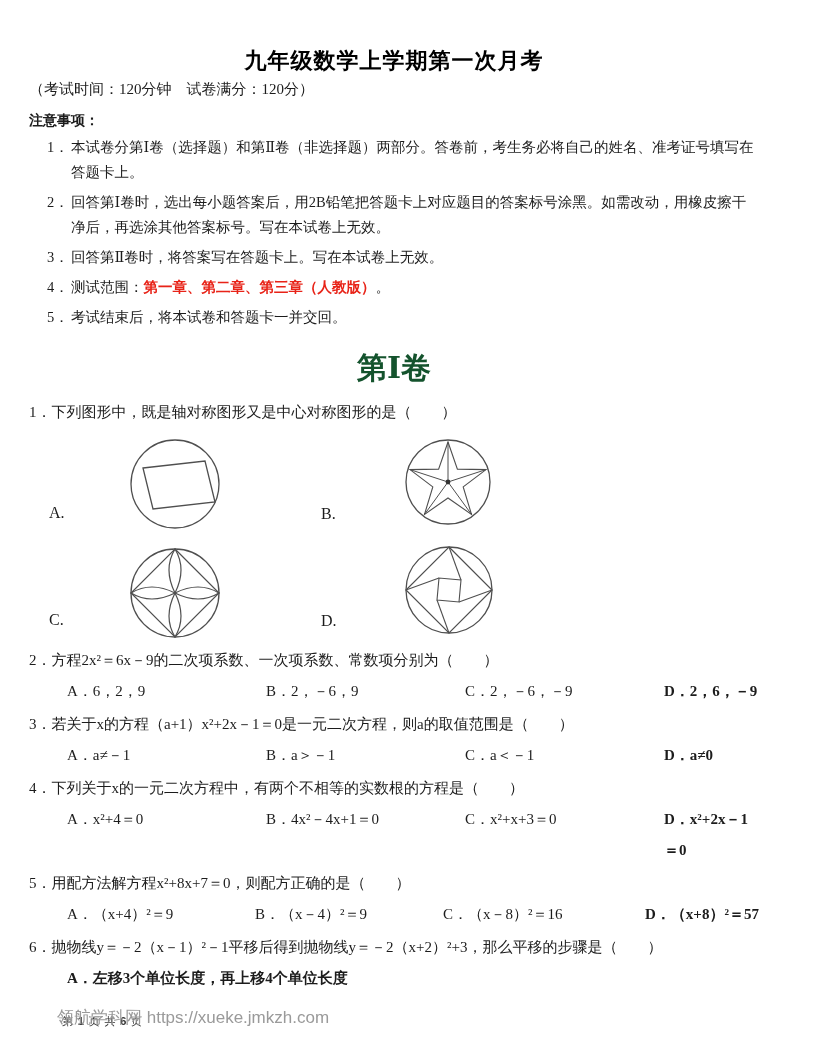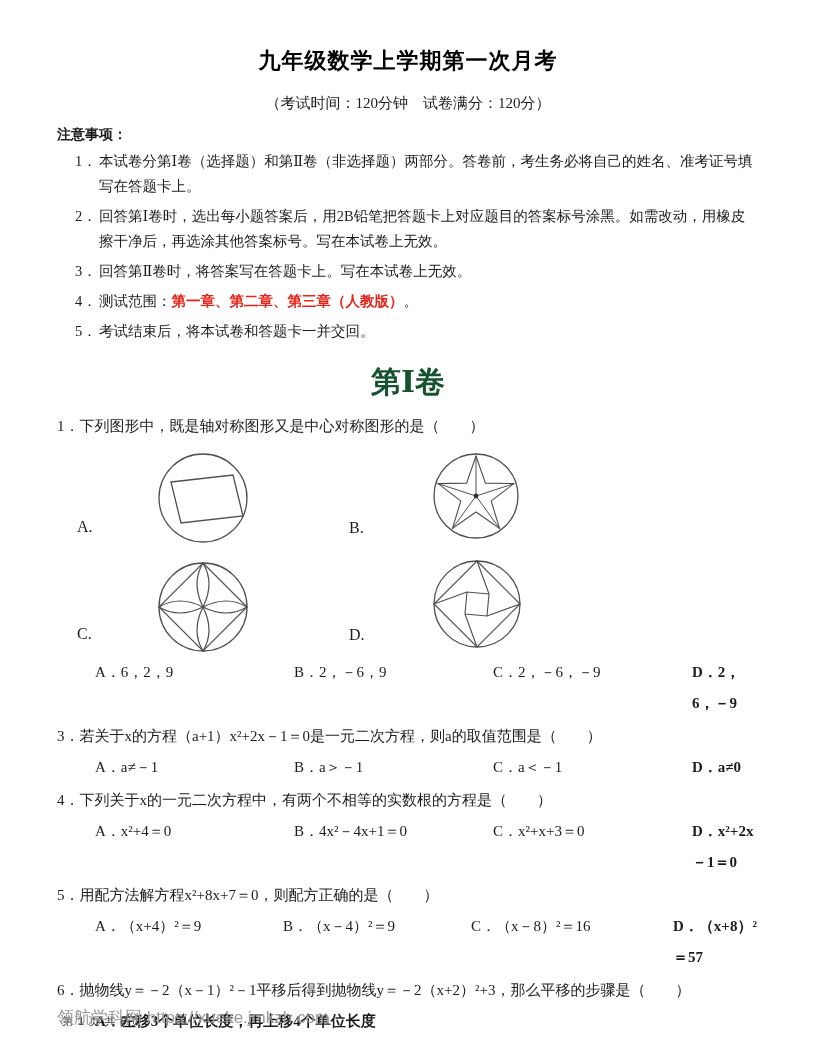--- a/index.html
+++ b/index.html
@@ -9,31 +9,31 @@
     --line:#4f4f4f;
   }
   html,body{margin:0;padding:0;background:#fff;}
   .page{
     position:relative;
     width:816px;height:1056px;
     background:#fff;
     color:var(--ink);
     font-family:"Liberation Serif","DejaVu Serif",serif;
     box-sizing:border-box;
-    padding:46px 57px 0 57px;
+    padding:46px 57px 0 29px;
     overflow:hidden;
   }
   .exam-title{
     margin:0;text-align:center;
     font-family:"Liberation Sans","DejaVu Sans",sans-serif;
     font-size:22px;font-weight:bold;color:#000;
     letter-spacing:1px;
   }
   .exam-subtitle{
-    margin-top:18px;text-align:center;
+    margin-top:4px;
     font-size:15px;
   }
   .notices-heading{
     margin-top:13px;
     font-family:"Liberation Sans","DejaVu Sans",sans-serif;
     font-weight:bold;font-size:14px;
   }
   .notice{
     display:flex;
     margin-top:5px;
@@ -172,20 +172,21 @@
         <line x1="45" y1="2" x2="57" y2="35" stroke="var(--line)" stroke-width="1.1"></line>
         <line x1="88" y1="45" x2="55" y2="57" stroke="var(--line)" stroke-width="1.1"></line>
         <line x1="45" y1="88" x2="33" y2="55" stroke="var(--line)" stroke-width="1.1"></line>
         <line x1="2" y1="45" x2="35" y2="33" stroke="var(--line)" stroke-width="1.1"></line>
       </svg>
     </div>
     <div class="fig-label" style="left:292px;top:181px;">D.</div>
 
   </div>
 
+  <div class="question">2．方程2x²＝6x－9的二次项系数、一次项系数、常数项分别为（　　）</div>
   <div class="options">
     <span class="opt">A．6，2，9</span>
     <span class="opt">B．2，－6，9</span>
     <span class="opt">C．2，－6，－9</span>
     <span class="opt">D．2，6，－9</span>
   </div>
 
   <div class="question">3．若关于x的方程（a+1）x²+2x－1＝0是一元二次方程，则a的取值范围是（　　）</div>
   <div class="options">
     <span class="opt">A．a≠－1</span>

